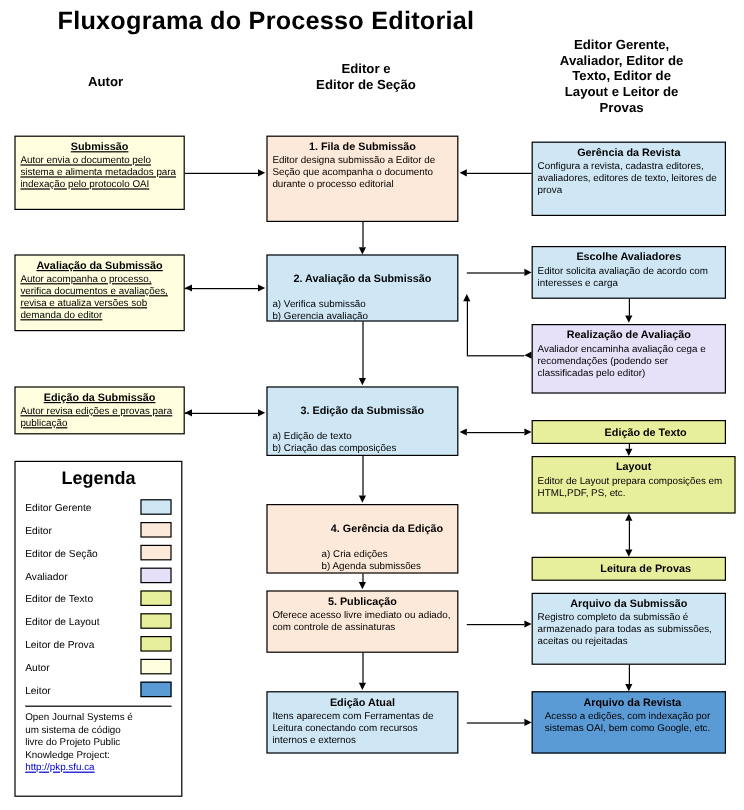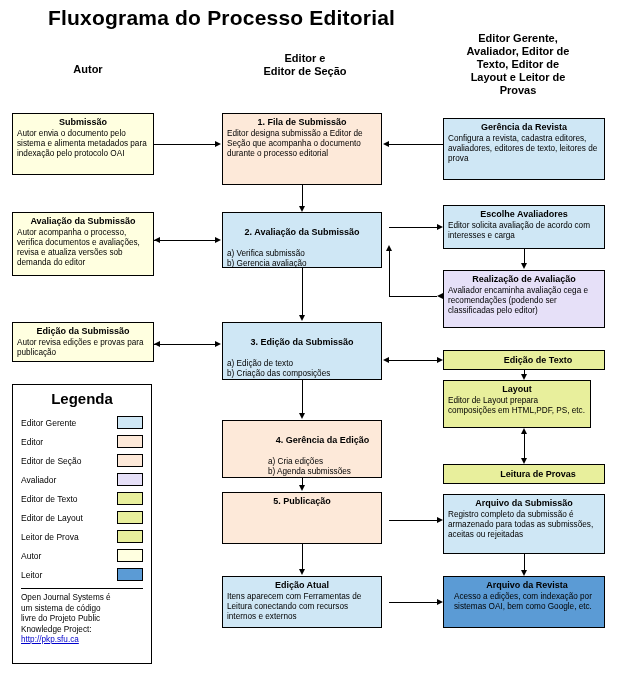--- a/index.html
+++ b/index.html
@@ -49,21 +49,21 @@
   .box .bd{
     display:block;
     text-align:left;
     font-size:8.2px;
     line-height:10px;
   }
   .onlytitle{display:flex;align-items:center;justify-content:center;padding-left:32px;}
   .onlytitle .bt{margin-bottom:0;}
 
   
-  .f-author{background:#ffffe0;}
+  .f-author{background:#ffffe0;text-decoration:underline;}
   .f-editor{background:#fde9d9;}
   .f-reviewer{background:#e6e0f8;}
   .f-copyed{background:#e8ef9c;}
   .f-layout{background:#e8ef9c;}
   .f-proof{background:#e8ef9c;}
   .f-blue{background:#cfe7f5;}
   .f-reader{background:#5b9bd5;padding-left:10px;}
 
   
   .legend{
@@ -154,20 +154,21 @@
 
   <div class="box f-editor" style="left:222px;top:420px;width:160px;height:58px;white-space:pre-line;padding-left:45px;">
     <span class="bt">4. Gerência da Edição</span>
     <span class="bd">a) Cria edições
 b) Agenda submissões
 c) Organiza Sumário</span>
   </div>
 
   <div class="box f-editor" style="left:222px;top:492px;width:160px;height:52px;">
     <span class="bt">5. Publicação</span>
+    <span class="bd">Oferece acesso livre imediato ou adiado, com controle de assinaturas</span>
   </div>
 
   <div class="box f-blue" style="left:222px;top:576px;width:160px;height:52px;">
     <span class="bt">Edição Atual</span>
     <span class="bd">Itens aparecem com Ferramentas de Leitura conectando com recursos internos e externos</span>
   </div>
 
   <div class="box f-blue" style="left:443px;top:118px;width:162px;height:62px;">
     <span class="bt">Gerência da Revista</span>
     <span class="bd">Configura a revista, cadastra editores, avaliadores, editores de texto, leitores de prova</span>
@@ -180,21 +181,21 @@
 
   <div class="box f-reviewer" style="left:443px;top:270px;width:162px;height:58px;">
     <span class="bt">Realização de Avaliação</span>
     <span class="bd">Avaliador encaminha avaliação cega e recomendações (podendo ser classificadas pelo editor)</span>
   </div>
 
   <div class="box f-copyed onlytitle" style="left:443px;top:350px;width:162px;height:20px;">
     <span class="bt">Edição de Texto</span>
   </div>
 
-  <div class="box f-layout" style="left:443px;top:380px;width:148px;height:48px;">
+  <div class="box f-layout" style="left:443px;top:380px;width:170px;height:48px;">
     <span class="bt">Layout</span>
     <span class="bd">Editor de Layout prepara composições em HTML,PDF, PS, etc.</span>
   </div>
 
   <div class="box f-proof onlytitle" style="left:443px;top:464px;width:162px;height:20px;">
     <span class="bt">Leitura de Provas</span>
   </div>
 
   <div class="box f-blue" style="left:443px;top:494px;width:162px;height:60px;">
     <span class="bt">Arquivo da Submissão</span>

